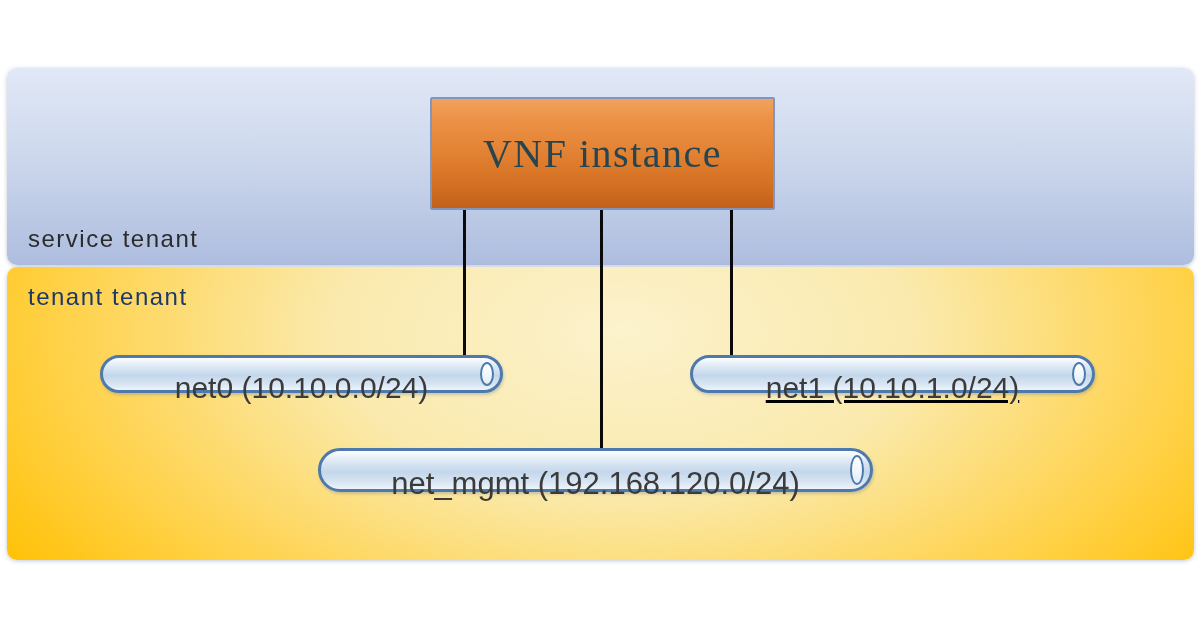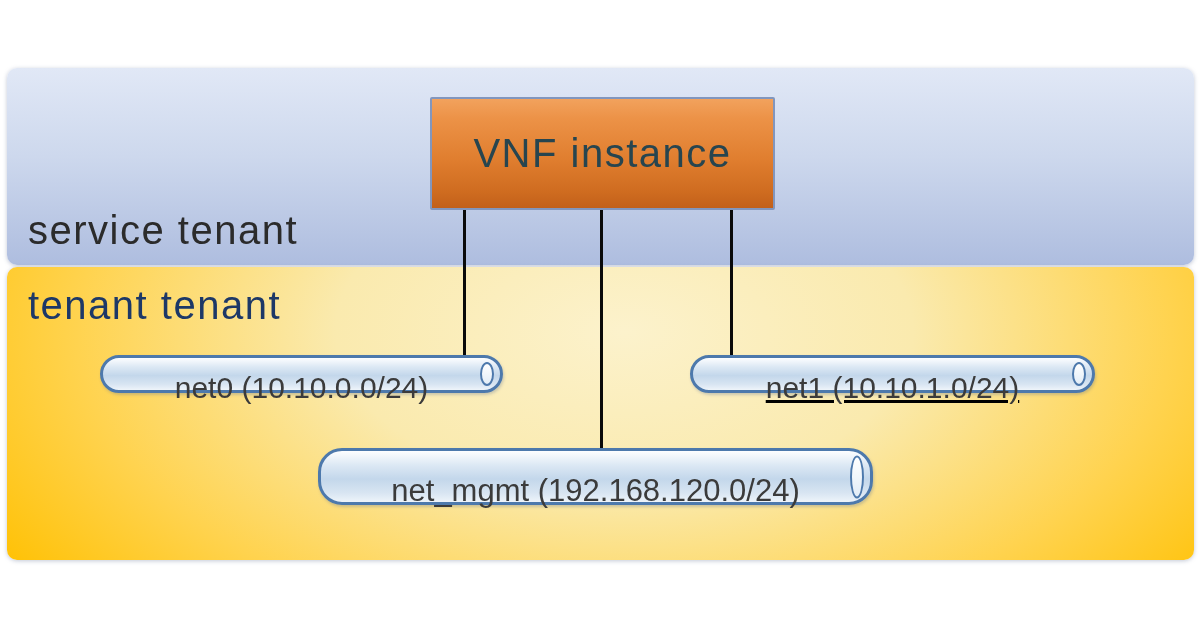--- a/index.html
+++ b/index.html
@@ -30,21 +30,21 @@
     background: linear-gradient(180deg, #e1e8f6 0%, #cdd8ed 45%, #aebddf 100%);
   }
   .panel-admin {
     top: 267px;
     height: 293px;
     background: radial-gradient(ellipse 760px 420px at 52% 22%,
                 #fcf2cc 0%, #faeaae 38%, #ffd34f 72%, #ffc000 100%);
   }
   .panel-label {
     position: absolute;
-    font-size: 40px;
+    font-size: 24px;
     letter-spacing: 1.5px;
     white-space: nowrap;
   }
   .label-service {
     left: 21px;
     bottom: 12px;
     color: #2b2b2b;
   }
   .label-admin {
     left: 21px;
@@ -71,20 +71,21 @@
     width: 345px;
     height: 113px;
     box-sizing: border-box;
     border: 2px solid #8296bd;
     border-radius: 2px;
     background: linear-gradient(180deg, #f2a25d 0%, #ec9247 18%, #e07e2f 55%, #cf6c20 85%, #c2601a 100%);
     display: flex;
     align-items: center;
     justify-content: center;
     z-index: 3;
+    font-family: Liberation Serif, serif;
   }
   .vnf-label {
     font-size: 40px;
     letter-spacing: 1.5px;
     color: #27454f;
     white-space: nowrap;
   }
 
   
   .net-pill {
@@ -112,21 +113,21 @@
     background: linear-gradient(180deg, #ffffff 0%, #e2edf7 100%);
   }
   .net-label {
     font-size: 30px;
     color: #3b3b3b;
     white-space: nowrap;
     margin-top: 28px;
   }
   .pill-net0 { left: 100px; top: 355px; width: 403px; height: 38px; }
   .pill-net1 { left: 690px; top: 355px; width: 405px; height: 38px; text-decoration: underline; }
-  .pill-mgmt { left: 318px; top: 448px; width: 555px; height: 57px; border-radius: 24px; }
+  .pill-mgmt { left: 318px; top: 448px; width: 555px; height: 44px; border-radius: 24px; }
   .pill-mgmt .net-label { font-size: 31px; }
 </style>
 </head>
 <body>
 
 <div class="canvas">
 
   <div class="panel panel-service">
     <span class="panel-label label-service">service tenant</span>
   </div>

